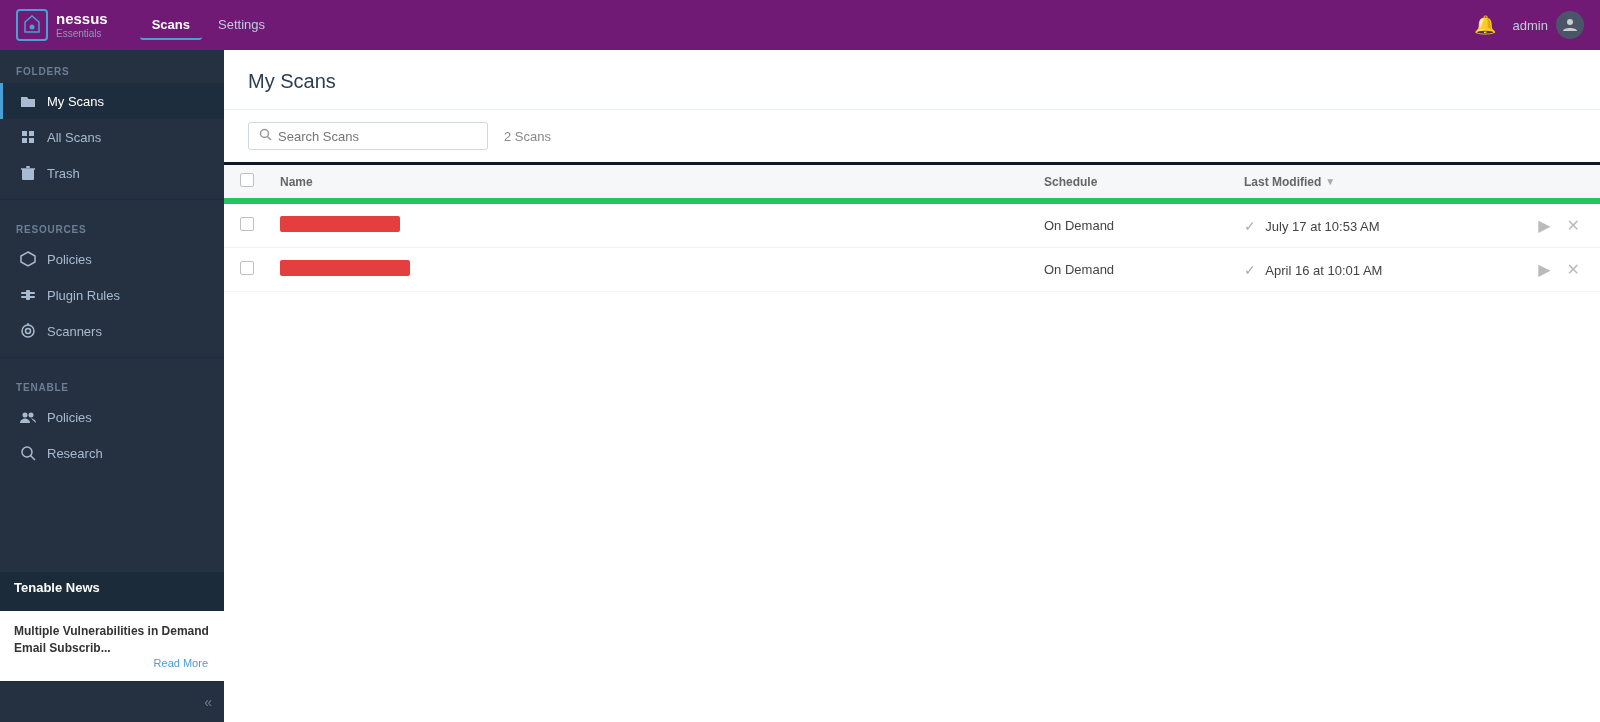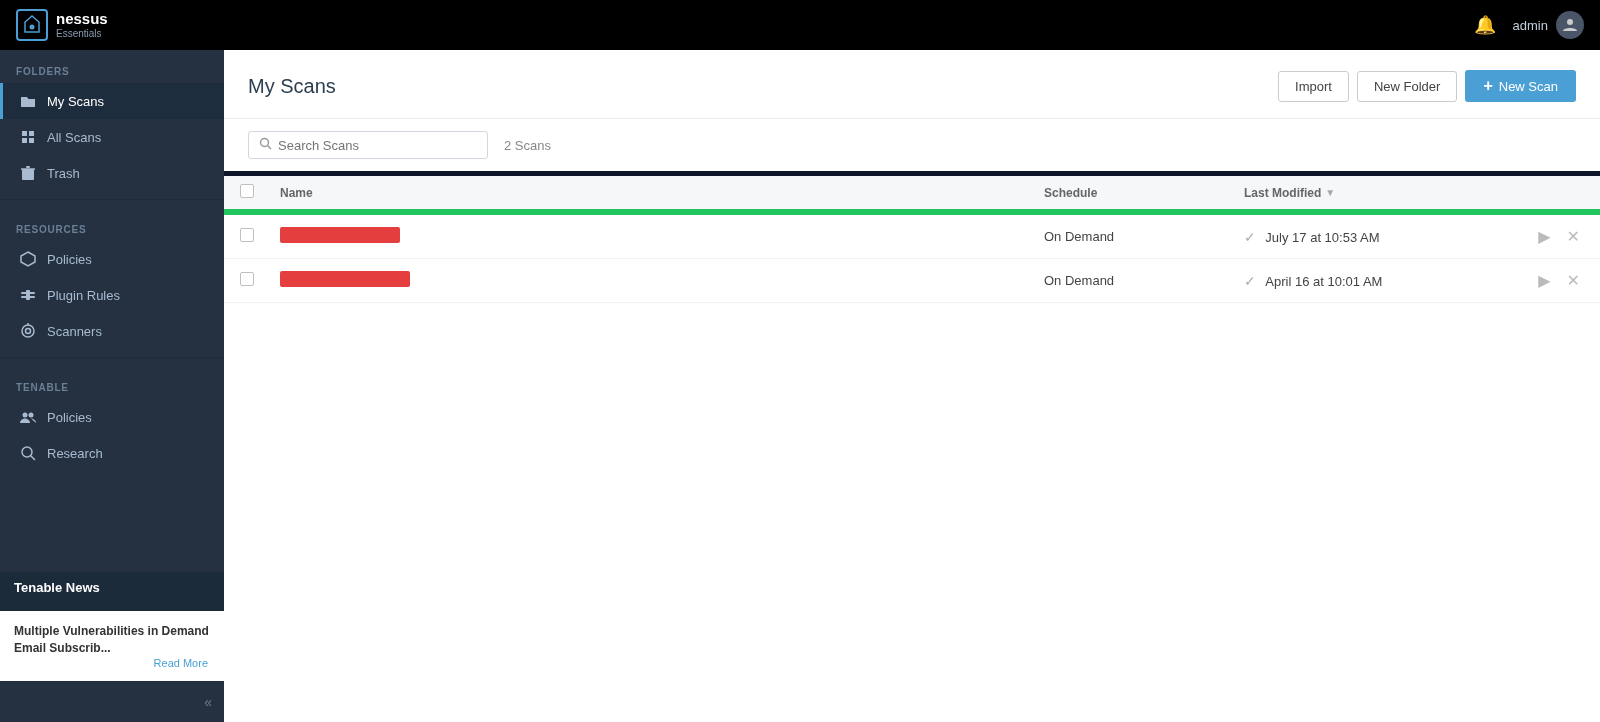--- a/index.html
+++ b/index.html
@@ -1,20 +1,20 @@
 <!DOCTYPE html>
 <html><head>
   <meta charset="utf-8">
   <style>
     * { box-sizing: border-box; margin: 0; padding: 0; }
     body { font-family: -apple-system, BlinkMacSystemFont, 'Segoe UI', Arial, sans-serif; font-size: 13px; background: #f5f5f5; color: #333; display: flex; flex-direction: column; height: 722px; overflow: hidden; }
 
     
     .topnav {
-      background: #000000;
+      background: #701a75;
       height: 50px;
       display: flex;
       align-items: center;
       padding: 0 16px;
       flex-shrink: 0;
       z-index: 100;
     }
     .topnav-logo {
       display: flex;
       align-items: center;
@@ -219,21 +219,21 @@
       font-size: 16px;
       font-weight: bold;
     }
 
     
     .scan-toolbar {
       display: flex;
       align-items: center;
       gap: 16px;
       padding: 12px 24px;
-      border-bottom: 5px solid #0f172a;
+      border-bottom: 3px solid #0f172a;
       flex-shrink: 0;
     }
     .search-box {
       display: flex;
       align-items: center;
       border: 1px solid #d0d7de;
       border-radius: 3px;
       padding: 5px 10px;
       gap: 6px;
       background: white;
@@ -354,20 +354,24 @@
     <div class="topnav-logo-icon">
       <svg width="22" height="22" viewBox="0 0 22 22" fill="none" xmlns="http://www.w3.org/2000/svg">
         <path d="M4 18V8l7-6 7 6v10H4z" fill="none" stroke="#4a9fd4" stroke-width="1.5"></path>
         <circle cx="11" cy="13" r="2.5" fill="#4a9fd4"></circle>
       </svg>
     </div>
     <div>
       <div class="topnav-logo-text">nessus</div>
       <div class="topnav-logo-sub">Essentials</div>
     </div>
+  </div>
+  <div class="topnav-nav">
+    <a class="topnav-nav-item active">Scans</a>
+    <a class="topnav-nav-item">Settings</a>
   </div>
   <div class="topnav-right">
     <span class="topnav-bell">🔔</span>
     <div class="topnav-user">
       <span>admin</span>
       <div class="topnav-avatar">
         <svg width="16" height="16" viewBox="0 0 16 16" fill="#ccc">
             <circle cx="8" cy="5" r="3"></circle>
             <path d="M1 14c0-4 14-4 14 0"></path>
           </svg>
@@ -481,28 +485,20 @@
     </div>
 
     <div class="sidebar-collapse">
       <button class="sidebar-collapse-btn">«</button>
     </div>
   </aside>
 
   <main class="main">
     <div class="main-header">
       <h1 class="main-title">My Scans</h1>
-      <div class="main-actions">
-        <button class="btn">Import</button>
-        <button class="btn">New Folder</button>
-        <button class="btn btn-primary">
-          <span class="btn-plus">+</span>
-          <span>New Scan</span>
-        </button>
-      </div>
     </div>
 
     <div class="scan-toolbar">
       <div class="search-box">
         <span class="search-icon">
           <svg width="13" height="13" viewBox="0 0 13 13" fill="none" stroke="#999" stroke-width="1.5">
               <circle cx="5.5" cy="5.5" r="4"></circle>
               <line x1="8.5" y1="8.5" x2="12" y2="12"></line>
             </svg>
         </span>

